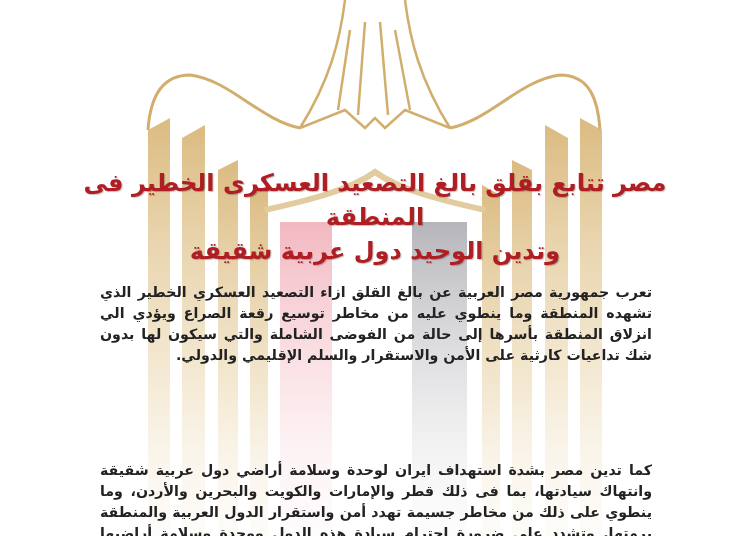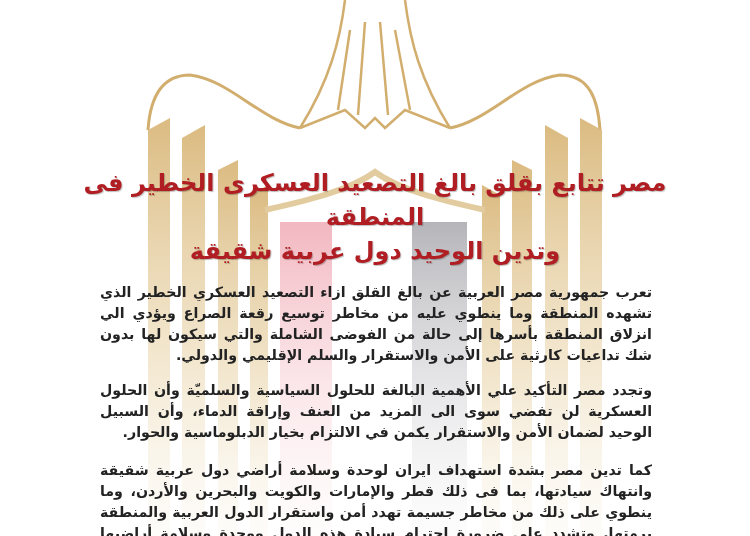--- a/index.html
+++ b/index.html
@@ -59,15 +59,14 @@
   <rect x="332" y="222" width="80" height="314" fill="#ffffff" opacity="0.6"></rect>
   <rect x="412" y="222" width="55" height="314" fill="url(#blk)"></rect>
 </svg>
 
 <div class="content">
   <div class="title">
     <div>مصر تتابع بقلق بالغ التصعيد العسكرى الخطير فى المنطقة</div>
     <div>وتدين الوحيد دول عربية شقيقة</div>
   </div>
   <p class="para p1">تعرب جمهورية مصر العربية عن بالغ القلق ازاء التصعيد العسكري الخطير الذي تشهده المنطقة وما ينطوي عليه من مخاطر توسيع رقعة الصراع ويؤدي الي انزلاق المنطقة بأسرها إلى حالة من الفوضى الشاملة والتي سيكون لها بدون شك تداعيات كارثية على الأمن والاستقرار والسلم الإقليمي والدولي.</p>
-  <p class="para p2">وتجدد مصر التأكيد علي الأهمية البالغة للحلول السياسية والسلميّة وأن الحلول العسكرية لن تفضي سوى الى المزيد من العنف وإراقة الدماء، وأن السبيل الوحيد لضمان الأمن والاستقرار يكمن في الالتزام بخيار الدبلوماسية والحوار.</p>
   <p class="para p3">كما تدين مصر بشدة استهداف ايران لوحدة وسلامة أراضي دول عربية شقيقة وانتهاك سيادتها، بما فى ذلك قطر والإمارات والكويت والبحرين والأردن، وما ينطوي على ذلك من مخاطر جسيمة تهدد أمن واستقرار الدول العربية والمنطقة برمتها. وتشدد على ضرورة احترام سيادة هذه الدول ووحدة وسلامة أراضيها واحترام مبدأ حسن الجوار والتحلي بأقصى درجات ضبط النفس في هذه المرحلة الفارقة من تاريخ المنطقة، وتغليب لغة</p>
 </div>
 
 </body></html>

